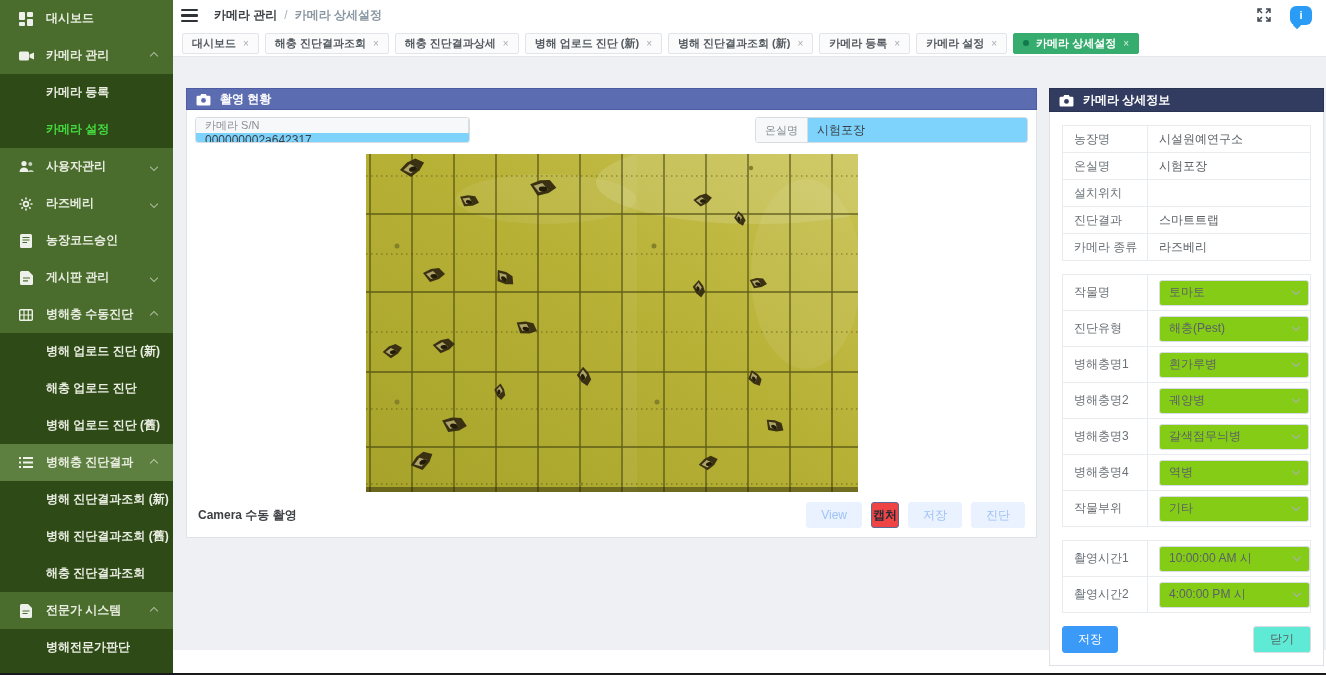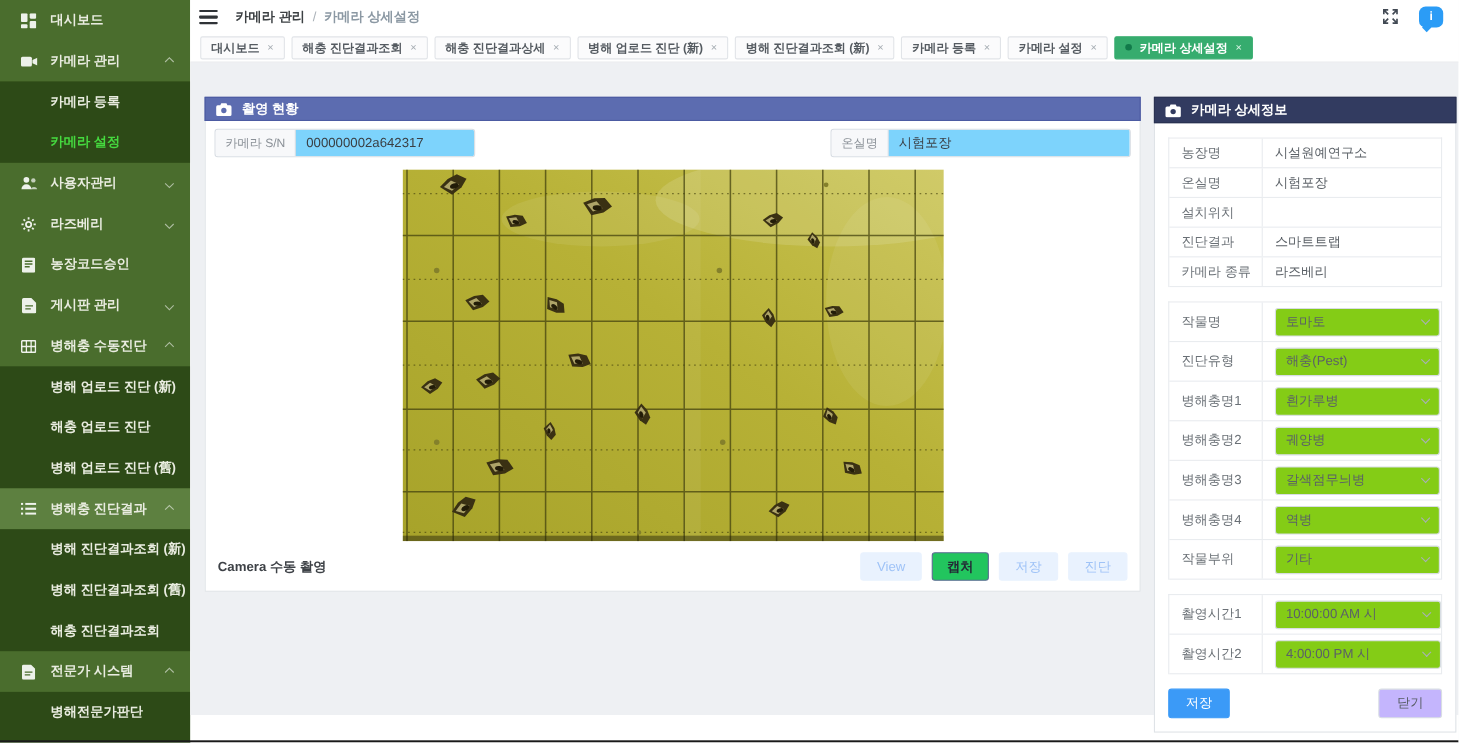--- a/index.html
+++ b/index.html
@@ -57,50 +57,50 @@
     color:#fff; font-size:12px; font-weight:700; }
   .p-head.blue { background:#5c6cb0; border:1px solid #4c5ba2; margin:-1px; margin-bottom:0; }
   .p-head.navy { background:#323b60; border:1px solid #2a3252; margin:-1px; margin-bottom:0; height:24px; }
 
   .cap-row { display:flex; justify-content:space-between; padding:7px 8px 0 8px; }
   .igroup { display:flex; height:26px; border:1px solid #d8dde3; border-radius:3px; overflow:hidden; background:#fff; }
   .igroup .ilabel { background:#f7f8fa; border-right:1px solid #d8dde3; color:#8a9097;
     font-size:11px; display:flex; align-items:center; padding:0 9px; white-space:nowrap; }
   .igroup input { border:0; outline:0; font-size:12px; color:#3a3f44; padding:0 9px;
     font-family:inherit; background:#7dd3fc; }
-  .g1 { width:237px; } .g1 input { width:100%; }
+  .g1 { width:275px;flex-direction:column; } .g1 input { width:100%; }
   .g2 { width:273px; } .g2 input { width:100%; }
 
   .trap-wrap { display:flex; justify-content:center; margin-top:11px; }
   .trap { width:492px; height:338px; display:block; }
 
   .cap-foot { display:flex; align-items:center; padding:10px 11px 9px 11px; }
   .cap-foot .flabel { font-size:12px; font-weight:700; color:#3d4146; }
   .fbtns { margin-left:auto; display:flex; gap:9px; }
   .btn { height:26px; border-radius:3px; font-size:12px; font-family:inherit; cursor:pointer; }
   .btn.soft { background:#e9f2fe; border:1px solid #e9f2fe; color:#9fc3f7; padding:0 14px; }
-  .btn.capture { background:#22c55e; border:1px solid #5b6b92; color:#242a36; font-weight:700; padding:0 13px; }
+  .btn.capture { background:#ef4444; border:1px solid #5b6b92; color:#242a36; font-weight:700; padding:0 1px; }
 
   
   .dtable { margin:13px 12px 0 12px; border:1px solid #e9ecef; border-bottom:0; }
   .drow { display:flex; border-bottom:1px solid #e9ecef; align-items:center; }
   .drow .dlabel { width:85px; min-width:85px; align-self:stretch; display:flex; align-items:center;
     border-right:1px solid #e9ecef; padding-left:11px; font-size:12px; color:#6a7076; }
   .drow .dvalue { padding-left:11px; font-size:12px; color:#5b6167; }
   .drow.info { height:27px; }
   .drow.wide { height:36px; }
   .selbox { margin-left:11px; width:150px; height:26px; border:1px solid #d8dde3; border-radius:3px;
     display:flex; align-items:center; padding:0 9px; font-size:12px; color:#5b6167; cursor:pointer; background:#84cc16; }
   .selbox.time { width:160px; }
   .selbox .sv { flex:1; white-space:nowrap; overflow:hidden; }
   .schev { width:6px; height:6px; border-right:1.5px solid #a9b0b7; border-bottom:1.5px solid #a9b0b7;
     transform:rotate(45deg); margin-top:-3px; }
   .d-foot { display:flex; align-items:center; margin:13px 12px 12px 12px; }
   .btn.primary { background:#3b9af7; border:1px solid #3b9af7; color:#fff; padding:0 15px; height:27px; }
-  .btn.ghost { background:#c4b5fd; border:1px solid #d8dde3; color:#565c63; padding:0 16px; height:27px; margin-left:auto; }
+  .btn.ghost { background:#5eead4; border:1px solid #d8dde3; color:#565c63; padding:0 16px; height:27px; margin-left:auto; }
 
   .bottom-bar { position:absolute; left:0; right:0; bottom:0; height:2px; background:#1a1a1a; z-index:9; }
 
   svg.sic { display:block; }
 </style>
 </head>
 <body>
 
 <div class="app">
 

